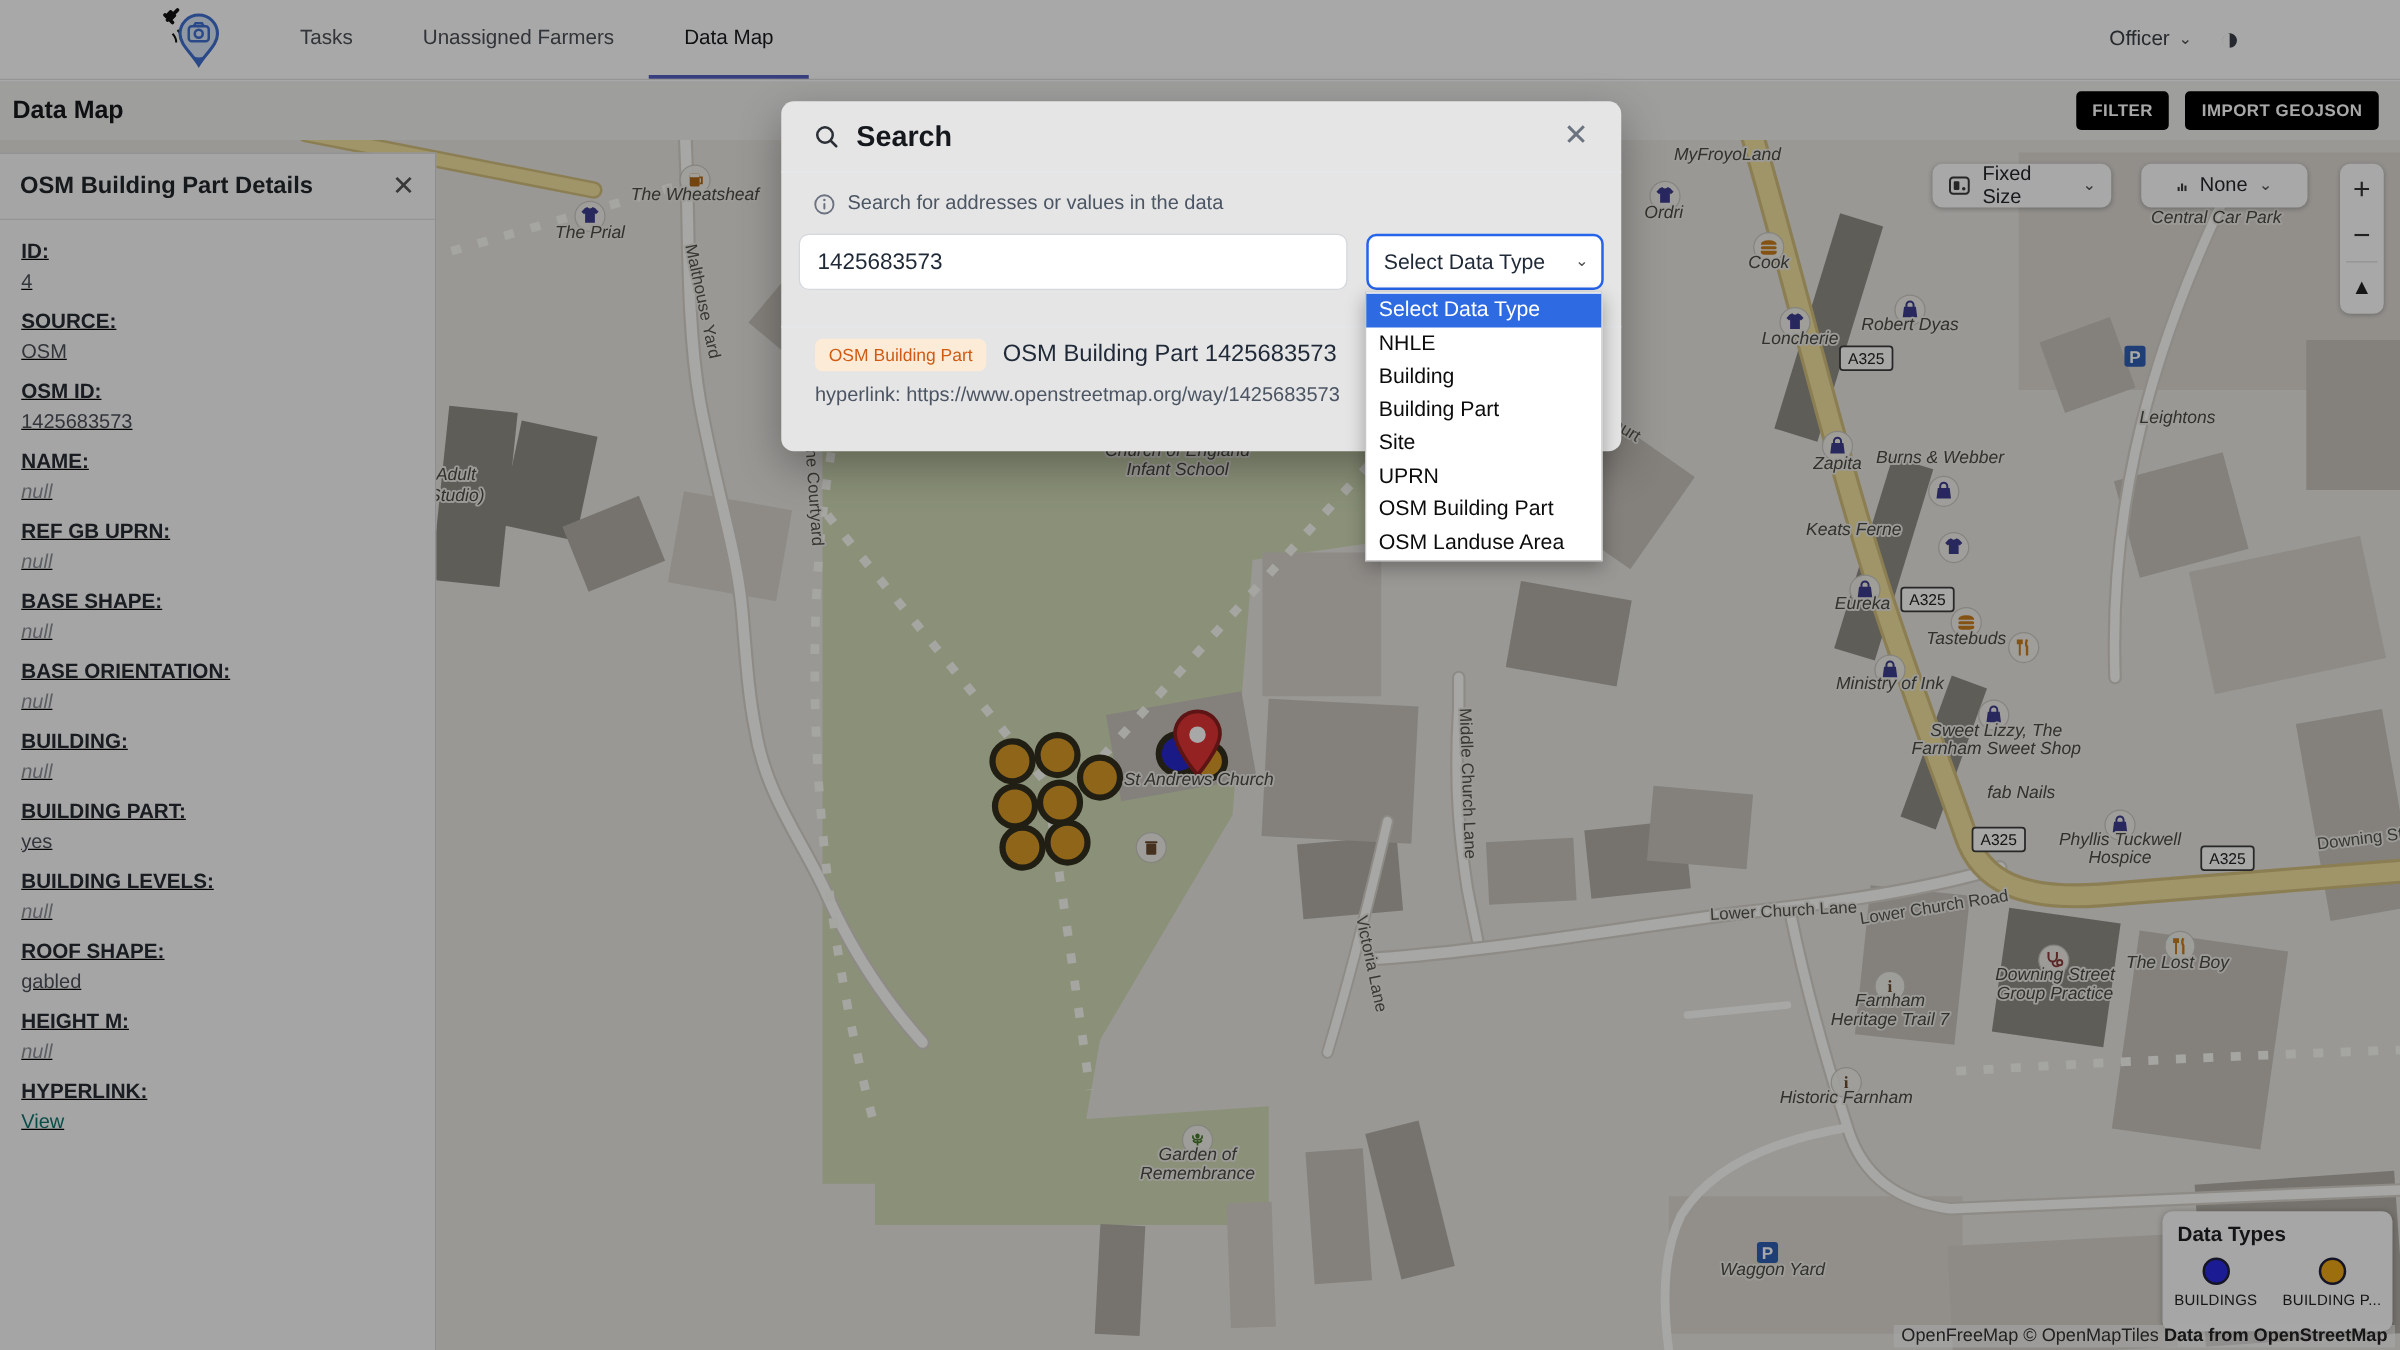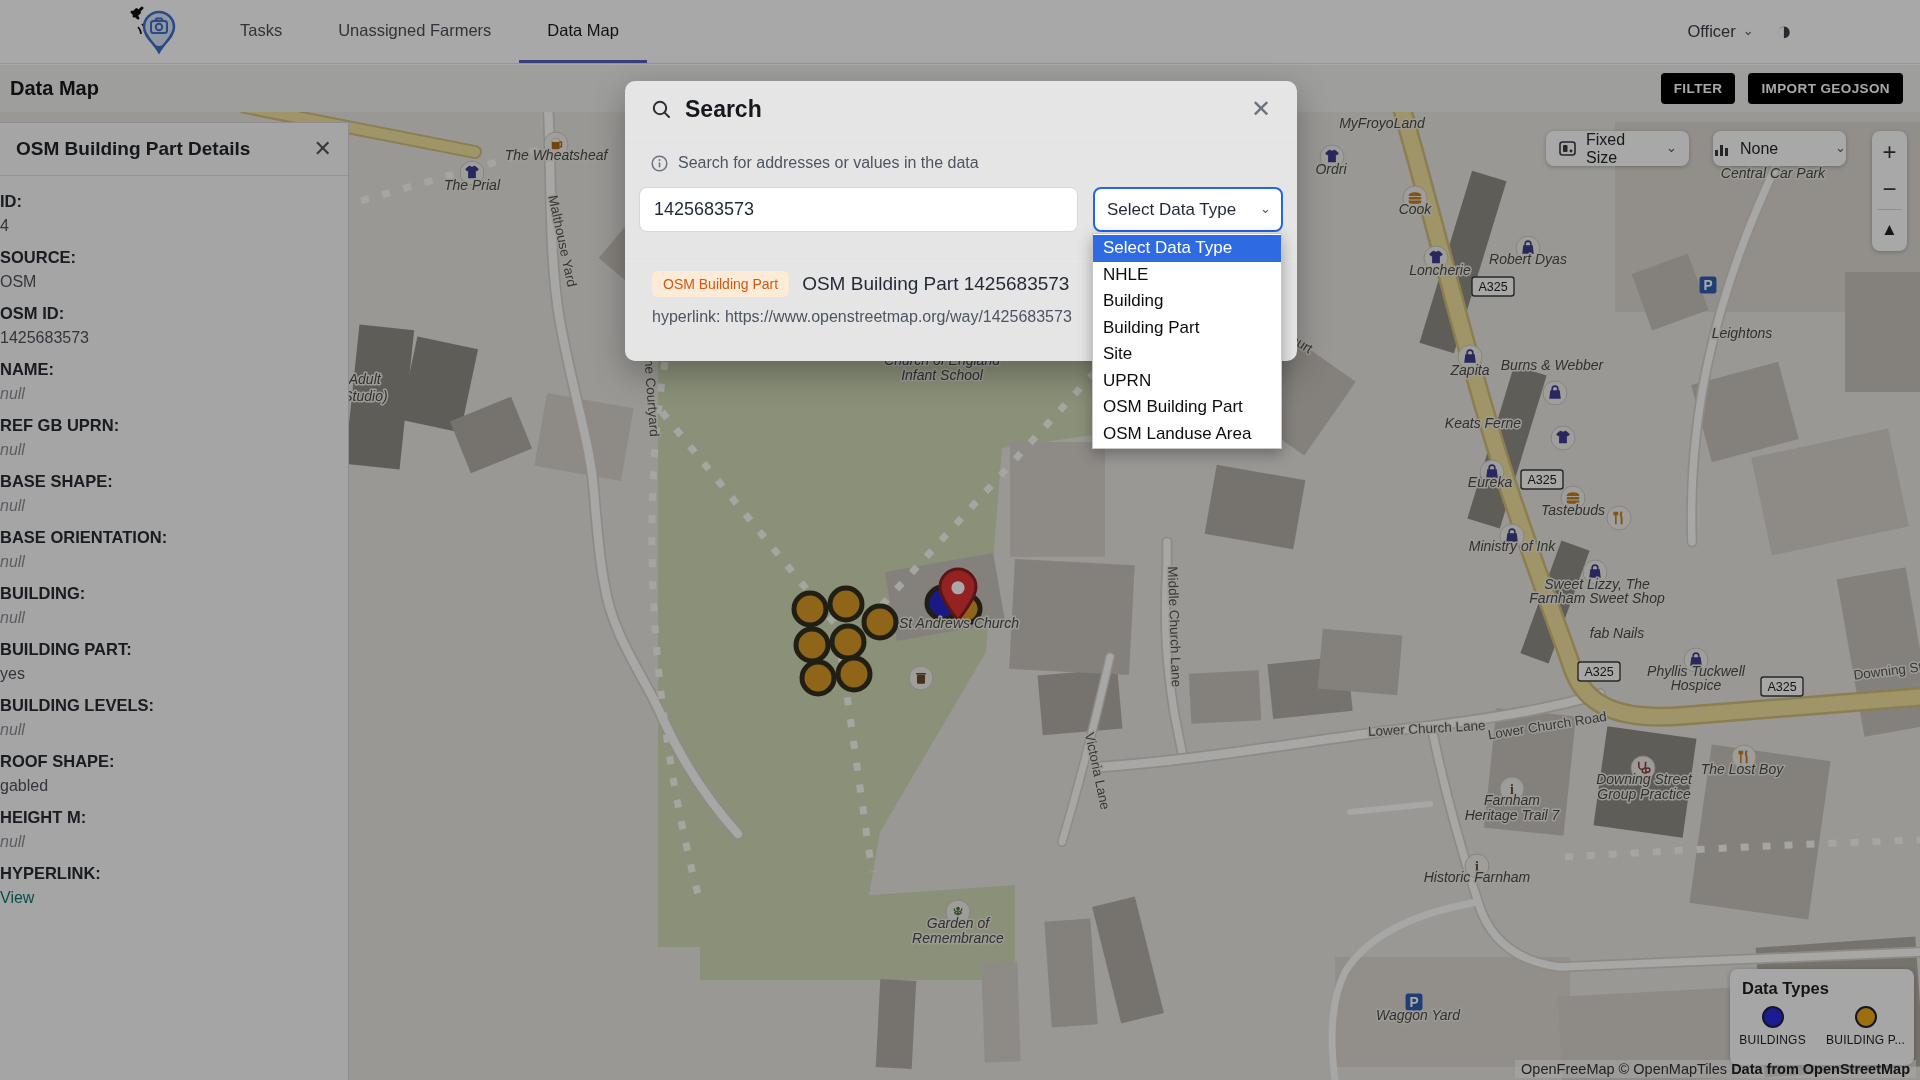--- a/index.html
+++ b/index.html
@@ -36,21 +36,21 @@
         paint-order:stroke; stroke:#eceae5; stroke-width:3px; stroke-linejoin:round; }
   .ml.rd { font-style:normal; font-size:13.5px; fill:#55554e; }
   .shield rect { fill:#fdfdfb; stroke:#3c3c3c; stroke-width:1.4; }
   .shield text { font:12.5px "Liberation Sans",sans-serif; fill:#222; text-anchor:middle; }
   .poi-bg { fill:#f2f1ec; stroke:#c9c7c0; stroke-width:1; opacity:.95; }
 
   
   .mapctl { position:absolute; background:#fff; border-radius:8px; box-shadow:0 1px 4px rgba(0,0,0,.25);
             display:flex; align-items:center; font-size:16px; color:#24262a; cursor:pointer; }
   .ctl-fixed { left:1546px; top:19px; width:143px; height:35px; padding:0 12px; gap:9px; }
-  .ctl-none  { left:1713px; top:19px; width:133px; height:35px; padding:0 0; gap:9px; }
+  .ctl-none  { left:1713px; top:19px; width:133px; height:35px; padding:0 28px; gap:9px; }
   .ctl-label { flex:1; }
   .zoompanel { position:absolute; left:1872px; top:19px; width:35px; height:120px; background:#fff;
                border-radius:8px; box-shadow:0 1px 4px rgba(0,0,0,.25); display:flex; flex-direction:column;
                align-items:center; justify-content:space-between; padding:4px 0; }
   .zbtn { width:100%; text-align:center; font-size:24px; color:#333; cursor:pointer; line-height:34px; }
   .zbtn.compass { font-size:17px; color:#222; }
   .zdiv { width:70%; height:1px; background:#ddd; }
 
   
   .legend { position:absolute; left:1730px; top:857px; width:184px; height:96px; background:#fcfcfc;
@@ -65,21 +65,21 @@
                  background:rgba(255,255,255,.55); padding:1px 6px; white-space:nowrap; }
   .attribution b { font-weight:700; color:#222; }
 
   
   .sidebar { position:absolute; left:0; top:122px; width:349px; height:958px; background:#fbfbfb;
              border-right:1px solid #d7d7d7; border-top:1px solid #d7d7d7; z-index:15; }
   .sb-head { height:52px; display:flex; align-items:center; padding:0 16px; }
   .sb-title { font-size:19px; font-weight:700; color:#22262b; flex:1; }
   .sb-close { font-size:22px; color:#555; cursor:pointer; line-height:1; }
   .sb-divider { height:1px; background:#e1e1e1; }
-  .sb-fields { padding:16px 0; }
+  .sb-fields { padding:16px 17px;text-decoration:underline; }
   .field { margin-bottom:13px; }
   .flabel { font-size:16.5px; font-weight:700; color:#272c33; margin-bottom:6px; }
   .fvalue { font-size:16px; color:#4d525a; }
   .fvalue.null { font-style:italic; color:#8b9097; }
   .fvalue.link { color:#0f766e; cursor:pointer; }
 
   
   .dim { position:absolute; inset:0; background:rgba(0,0,0,.34); z-index:40; }
 
   

